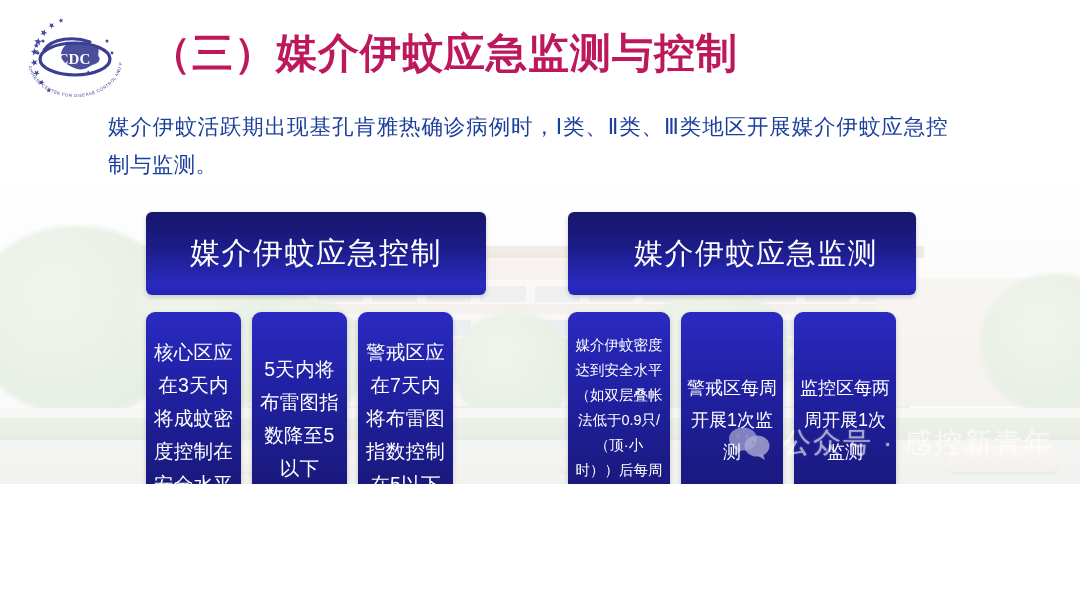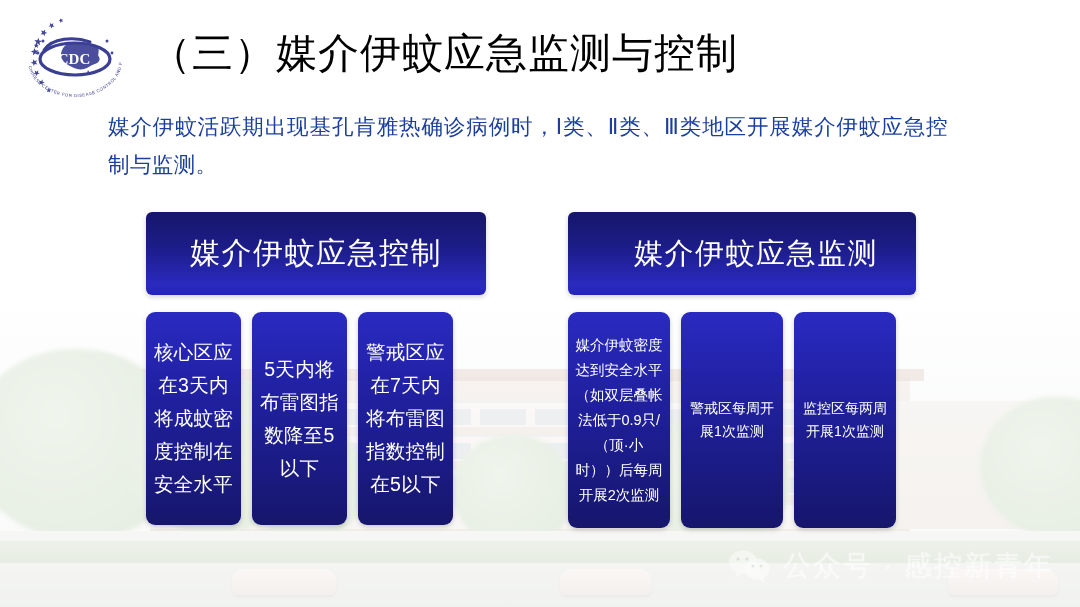--- a/index.html
+++ b/index.html
@@ -12,21 +12,21 @@
 
   body {
     font-family: "Liberation Sans", "DejaVu Sans", sans-serif;
     background: #ffffff;
     position: relative;
   }
 
   .slide {
     position: relative;
     width: 1080px;
-    height: 607px;
+    height: 484px;
     background: #ffffff;
     overflow: hidden;
   }
 
   
   .bg-photo {
     position: absolute;
     left: 0;
     bottom: 0;
     width: 1080px;
@@ -140,22 +140,22 @@
     width: 122px;
     height: 90px;
   }
 
   .page-title {
     position: absolute;
     left: 150px;
     top: 27px;
     font-size: 41px;
     line-height: 52px;
-    font-weight: normal;
-    color: #000000;
+    font-weight: bold;
+    color: #be185d;
     letter-spacing: 1px;
     white-space: nowrap;
     font-family: "Liberation Sans", "DejaVu Sans", sans-serif;
   }
 
   
   .lead {
     position: absolute;
     left: 108px;
     top: 108px;
@@ -229,22 +229,22 @@
 
   
   .column.right .card {
     width: 102px;
     height: 216px;
     font-size: 14.5px;
     line-height: 25px;
   }
   .column.right .card.c2,
   .column.right .card.c3 {
-    font-size: 14px;
-    line-height: 23px;
+    font-size: 18px;
+    line-height: 32px;
   }
 
   .card-text { display: block; width: 100%; }
 
   
   .watermark {
     position: absolute;
     right: 26px;
     bottom: 22px;
     display: flex;

